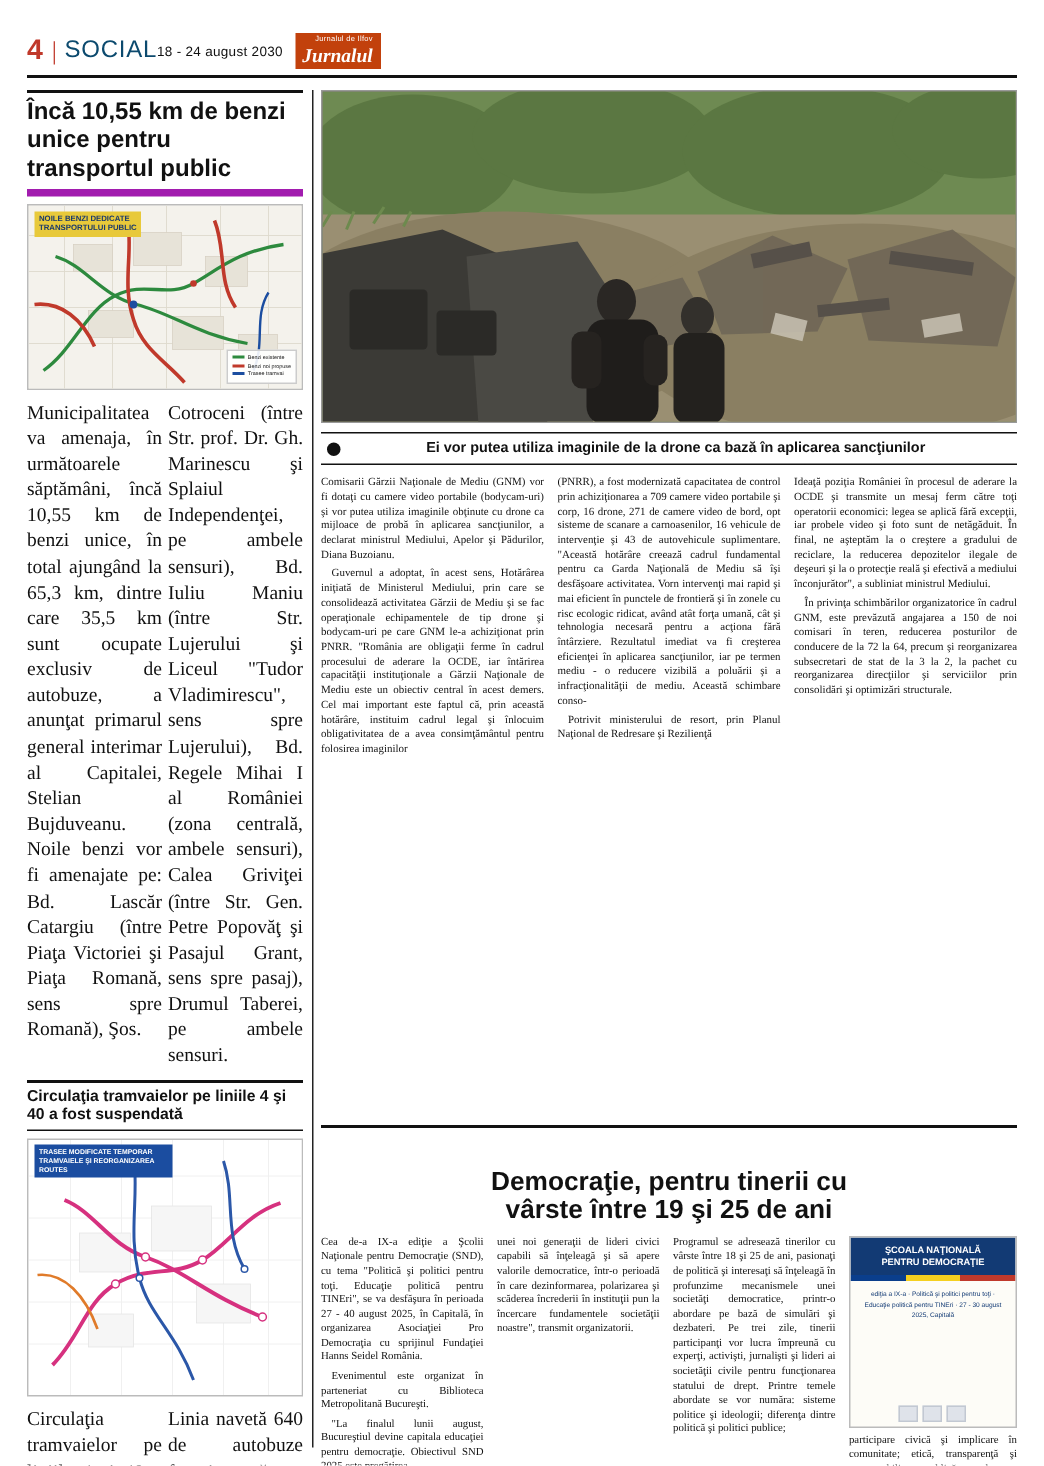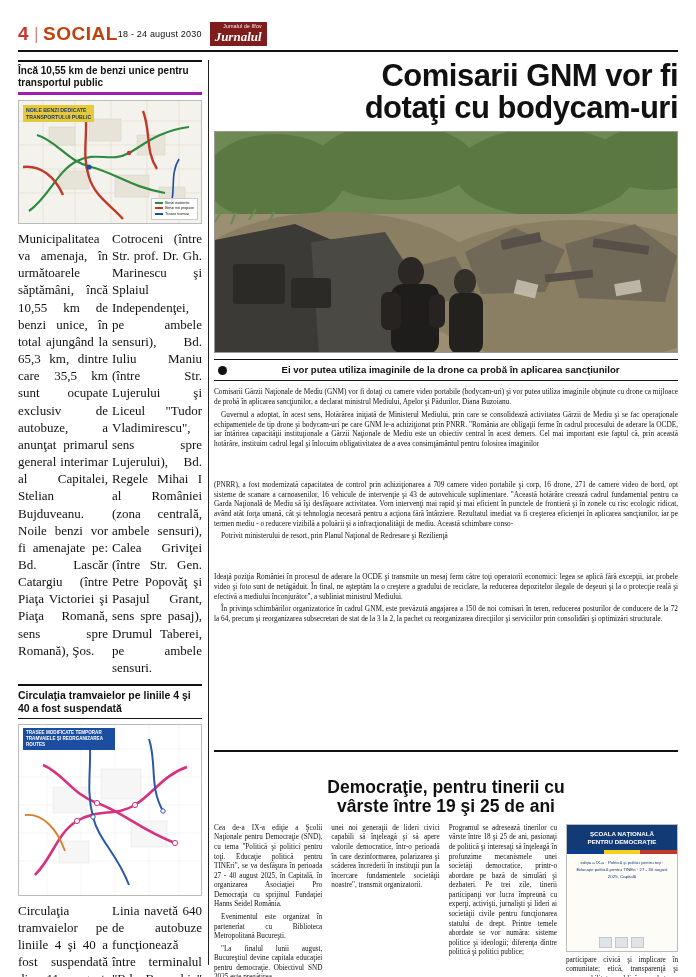--- a/index.html
+++ b/index.html
@@ -36,42 +36,42 @@
     color: #c0392b;
     margin-right: 6px;
   }
   .folio-sep {
     color: #c0392b;
     font-size: 17px;
     margin-right: 5px;
   }
   .section-name {
     font-family: "Liberation Sans", sans-serif;
-    font-weight: bold;
-    font-size: 19px;
+    font-weight: normal;
+    font-size: 16px;
     letter-spacing: 0.5px;
-    color: #c2410c;
+    color: #0c4a6e;
   }
   .mast-center {
     flex: 1;
     text-align: center;
     font-family: "Liberation Sans", sans-serif;
     font-size: 8.5px;
     color: #444;
     letter-spacing: 0.3px;
   }
   .mast-date {
     font-family: "Liberation Sans", sans-serif;
     font-size: 9px;
     color: #111;
     margin-right: 8px;
     letter-spacing: 0.2px;
   }
   .logo-box {
-    background: #7f1d1d;
+    background: #c2410c;
     color: #fff;
     padding: 2px 5px 3px 5px;
     text-align: right;
     line-height: 1;
   }
   .logo-top {
     font-family: "Liberation Sans", sans-serif;
     font-size: 5px;
     letter-spacing: 0.2px;
     display: block;
@@ -90,24 +90,24 @@
 
   
   .left-rail {
     position: absolute;
     left: 0; top: 0;
     width: 184px;
   }
   .rail-headline {
     font-family: "Liberation Sans", sans-serif;
     font-weight: bold;
-    font-size: 10px;
+    font-size: 16px;
     line-height: 1.2;
     border-top: 2px solid #111;
-    border-bottom: 3px solid #a21caf;
+    border-bottom: 5px solid #a21caf;
     padding: 3px 0 3px 0;
     margin: 0 0 5px 0;
   }
   .map-img {
     width: 184px;
     height: 124px;
     border: 1px solid #bbb;
     position: relative;
     overflow: hidden;
     background: #f3f1ec;
@@ -245,21 +245,20 @@
   }
   .body3 {
     display: flex;
     gap: 9px;
     margin-top: 6px;
     font-size: 7.3px;
     line-height: 1.33;
     text-align: justify;
     height: 268px;
     overflow: hidden;
-    flex-direction: column;
   }
   .body3 > div { flex: 1; }
   .body3 p { margin: 0 0 3px 0; text-indent: 7px; }
   .body3 p.first { text-indent: 0; }
 
   
   .bottom-article {
     position: absolute;
     left: 196px;
     top: 690px;
@@ -474,24 +473,20 @@
             <path d="M0 88 H184 M0 96 H184"></path>
           </g>
           <g fill="#cfc9bb">
             <rect x="0" y="84" width="184" height="2"></rect>
           </g>
         </svg>
       </div>
     </div>
 
     <div class="main-col">
-      <h1 class="main-headline">
-        <span>Comisarii GNM vor fi</span><br>
-        <span>dotaţi cu bodycam-uri</span>
-      </h1>
 
       <div class="hero">
         <svg width="464" height="222" viewBox="0 0 464 222" style="position:absolute;left:0;top:0;">
           <rect width="464" height="222" fill="#8fa06a"></rect>
           <rect width="464" height="86" fill="#6e8a52"></rect>
           <g fill="#5b7742">
             <ellipse cx="60" cy="46" rx="70" ry="44"></ellipse>
             <ellipse cx="180" cy="30" rx="80" ry="38"></ellipse>
             <ellipse cx="330" cy="40" rx="90" ry="44"></ellipse>
             <ellipse cx="440" cy="26" rx="60" ry="32"></ellipse>
@@ -541,21 +536,21 @@
           </g>
 
           <g stroke="#6d8a4e" stroke-width="2">
             <path d="M0 90 l6 -10 M16 92 l5 -12 M34 88 l7 -11 M54 90 l5 -10"></path>
           </g>
         </svg>
       </div>
 
       <div class="caption-row">
         <span class="bullet-dot"></span>
-        <span class="caption-text">Ei vor putea utiliza imaginile de la drone ca probă în aplicarea sancţiunilor</span>
+        <span class="caption-text">Ei vor putea utiliza imaginile de la drone ca bază în aplicarea sancţiunilor</span>
       </div>
 
       <div class="body3">
         <div>
           <p class="first">Comisarii Gărzii Naţionale de Mediu (GNM) vor fi dotaţi cu camere video portabile (bodycam-uri) şi vor putea utiliza imaginile obţinute cu drone ca mijloace de probă în aplicarea sancţiunilor, a declarat ministrul Mediului, Apelor şi Pădurilor, Diana Buzoianu.</p>
           <p>Guvernul a adoptat, în acest sens, Hotărârea iniţiată de Ministerul Mediului, prin care se consolidează activitatea Gărzii de Mediu şi se fac operaţionale echipamentele de tip drone şi bodycam-uri pe care GNM le-a achiziţionat prin PNRR. "România are obligaţii ferme în cadrul procesului de aderare la OCDE, iar întărirea capacităţii instituţionale a Gărzii Naţionale de Mediu este un obiectiv central în acest demers. Cel mai important este faptul că, prin această hotărâre, instituim cadrul legal şi înlocuim obligativitatea de a avea consimţământul pentru folosirea imaginilor</p>
         </div>
         <div>
           <p class="first">(PNRR), a fost modernizată capacitatea de control prin achiziţionarea a 709 camere video portabile şi corp, 16 drone, 271 de camere video de bord, opt sisteme de scanare a carnoasenilor, 16 vehicule de intervenţie şi 43 de autovehicule suplimentare. "Această hotărâre creează cadrul fundamental pentru ca Garda Naţională de Mediu să îşi desfăşoare activitatea. Vorn intervenţi mai rapid şi mai eficient în punctele de frontieră şi în zonele cu risc ecologic ridicat, având atât forţa umană, cât şi tehnologia necesară pentru a acţiona fără întârziere. Rezultatul imediat va fi creşterea eficienţei în aplicarea sancţiunilor, iar pe termen mediu - o reducere vizibilă a poluării şi a infracţionalităţii de mediu. Această schimbare conso-</p>
           <p>Potrivit ministerului de resort, prin Planul Naţional de Redresare şi Rezilienţă</p>

